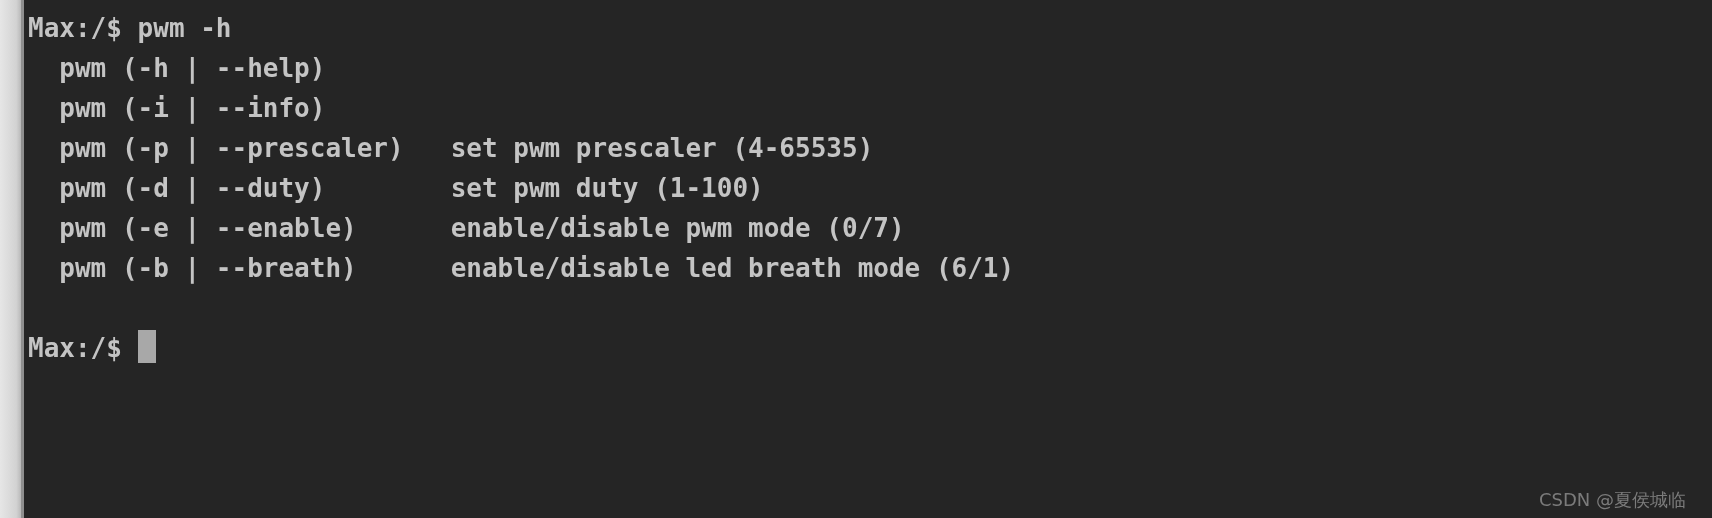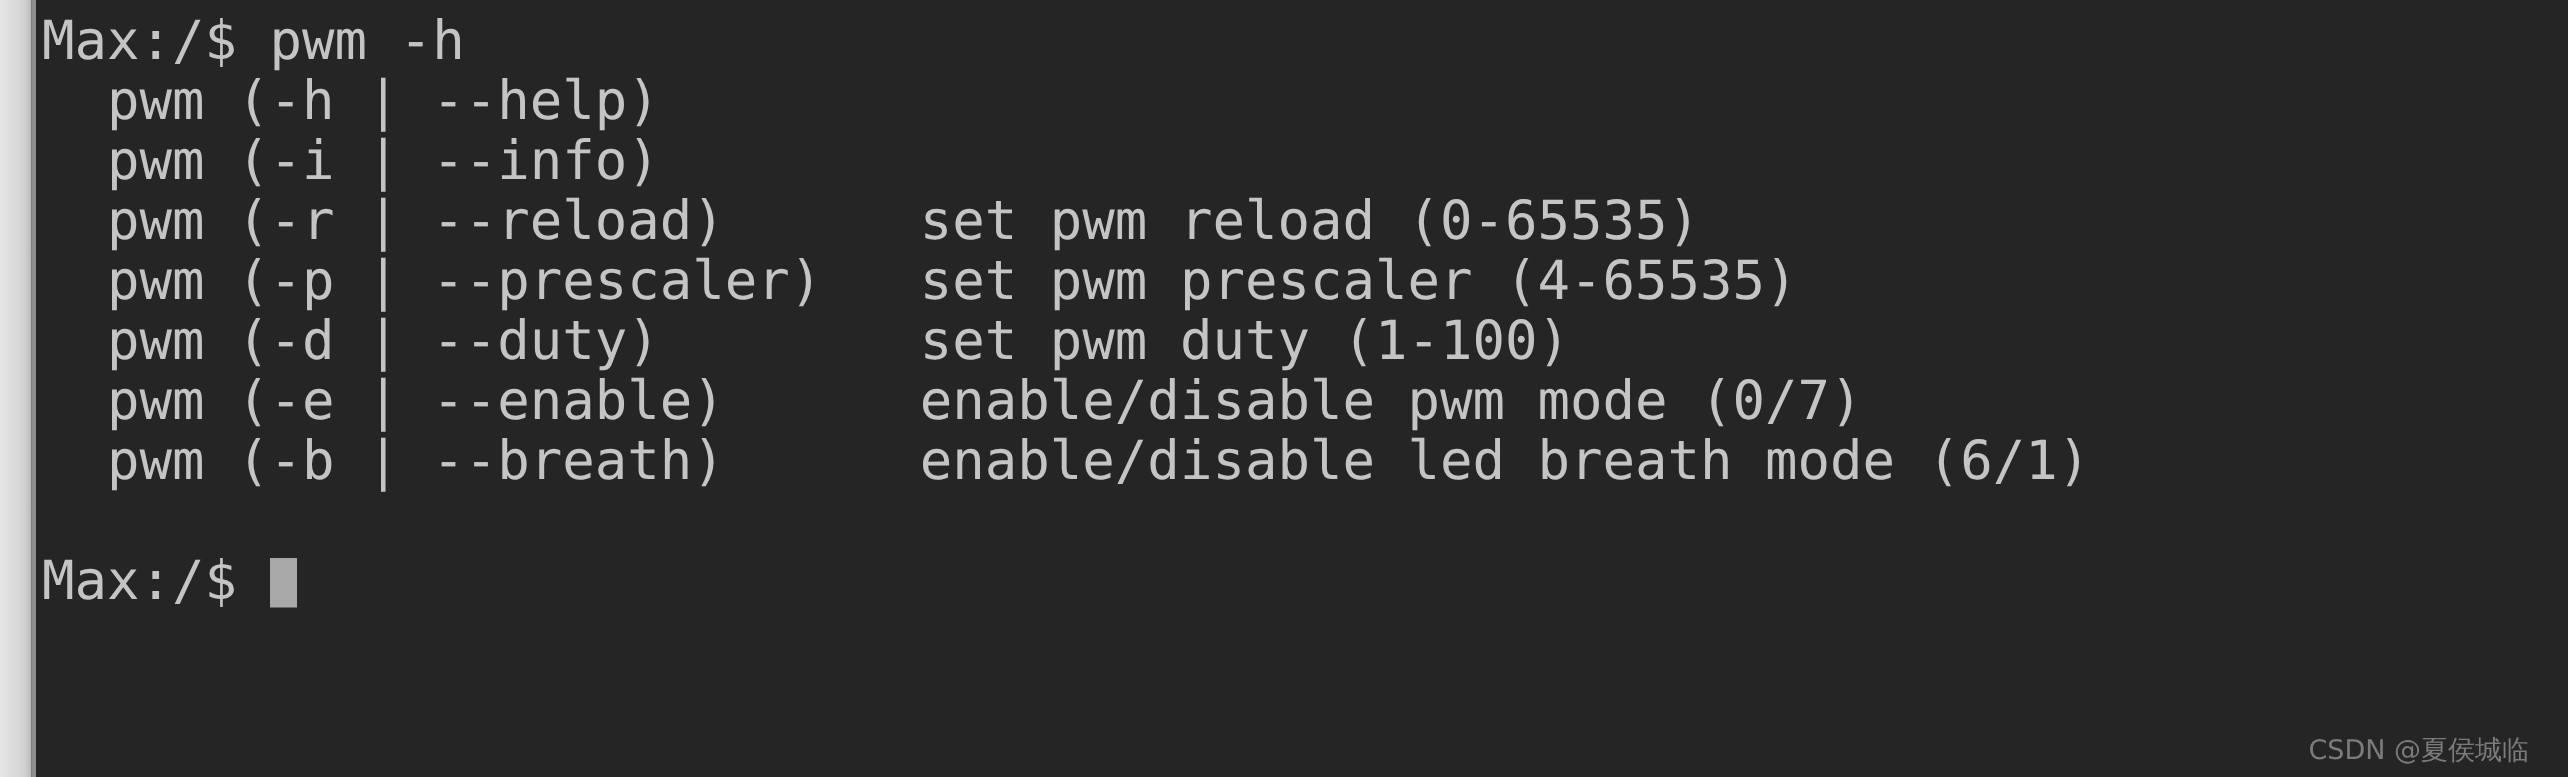--- a/index.html
+++ b/index.html
@@ -38,25 +38,26 @@
     top: 0;
     right: 0;
     bottom: 0;
     background: #252525;
     padding: 8px 0 0 0;
     box-sizing: border-box;
   }
   .line {
     height: 40px;
     line-height: 40px;
-    font-size: 36px;
+    font-size: 26px;
     color: #c4c4c4;
     white-space: pre;
     letter-spacing: 0px;
     padding-left: 4px;
+    font-weight: bold;
   }
   .line.blank {
     color: transparent;
   }
   .cursor {
     display: inline-block;
     width: 18px;
     height: 33px;
     background: #a8a8a8;
     vertical-align: -6px;
@@ -77,21 +78,20 @@
 <div id="screen">
 
   <div id="gutter"></div>
   <div id="gutter-edge"></div>
 
   <div id="terminal">
 
     <div class="line">Max:/$ pwm -h</div>
     <div class="line">  pwm (-h | --help)</div>
     <div class="line">  pwm (-i | --info)</div>
-    <div class="line">  pwm (-r | --reload)      set pwm reload (0-65535)</div>
     <div class="line">  pwm (-p | --prescaler)   set pwm prescaler (4-65535)</div>
     <div class="line">  pwm (-d | --duty)        set pwm duty (1-100)</div>
     <div class="line">  pwm (-e | --enable)      enable/disable pwm mode (0/7)</div>
     <div class="line">  pwm (-b | --breath)      enable/disable led breath mode (6/1)</div>
     <div class="line blank"></div>
 
     <div class="line"><span>Max:/$ </span><span class="cursor"></span></div>
 
   </div>
 

